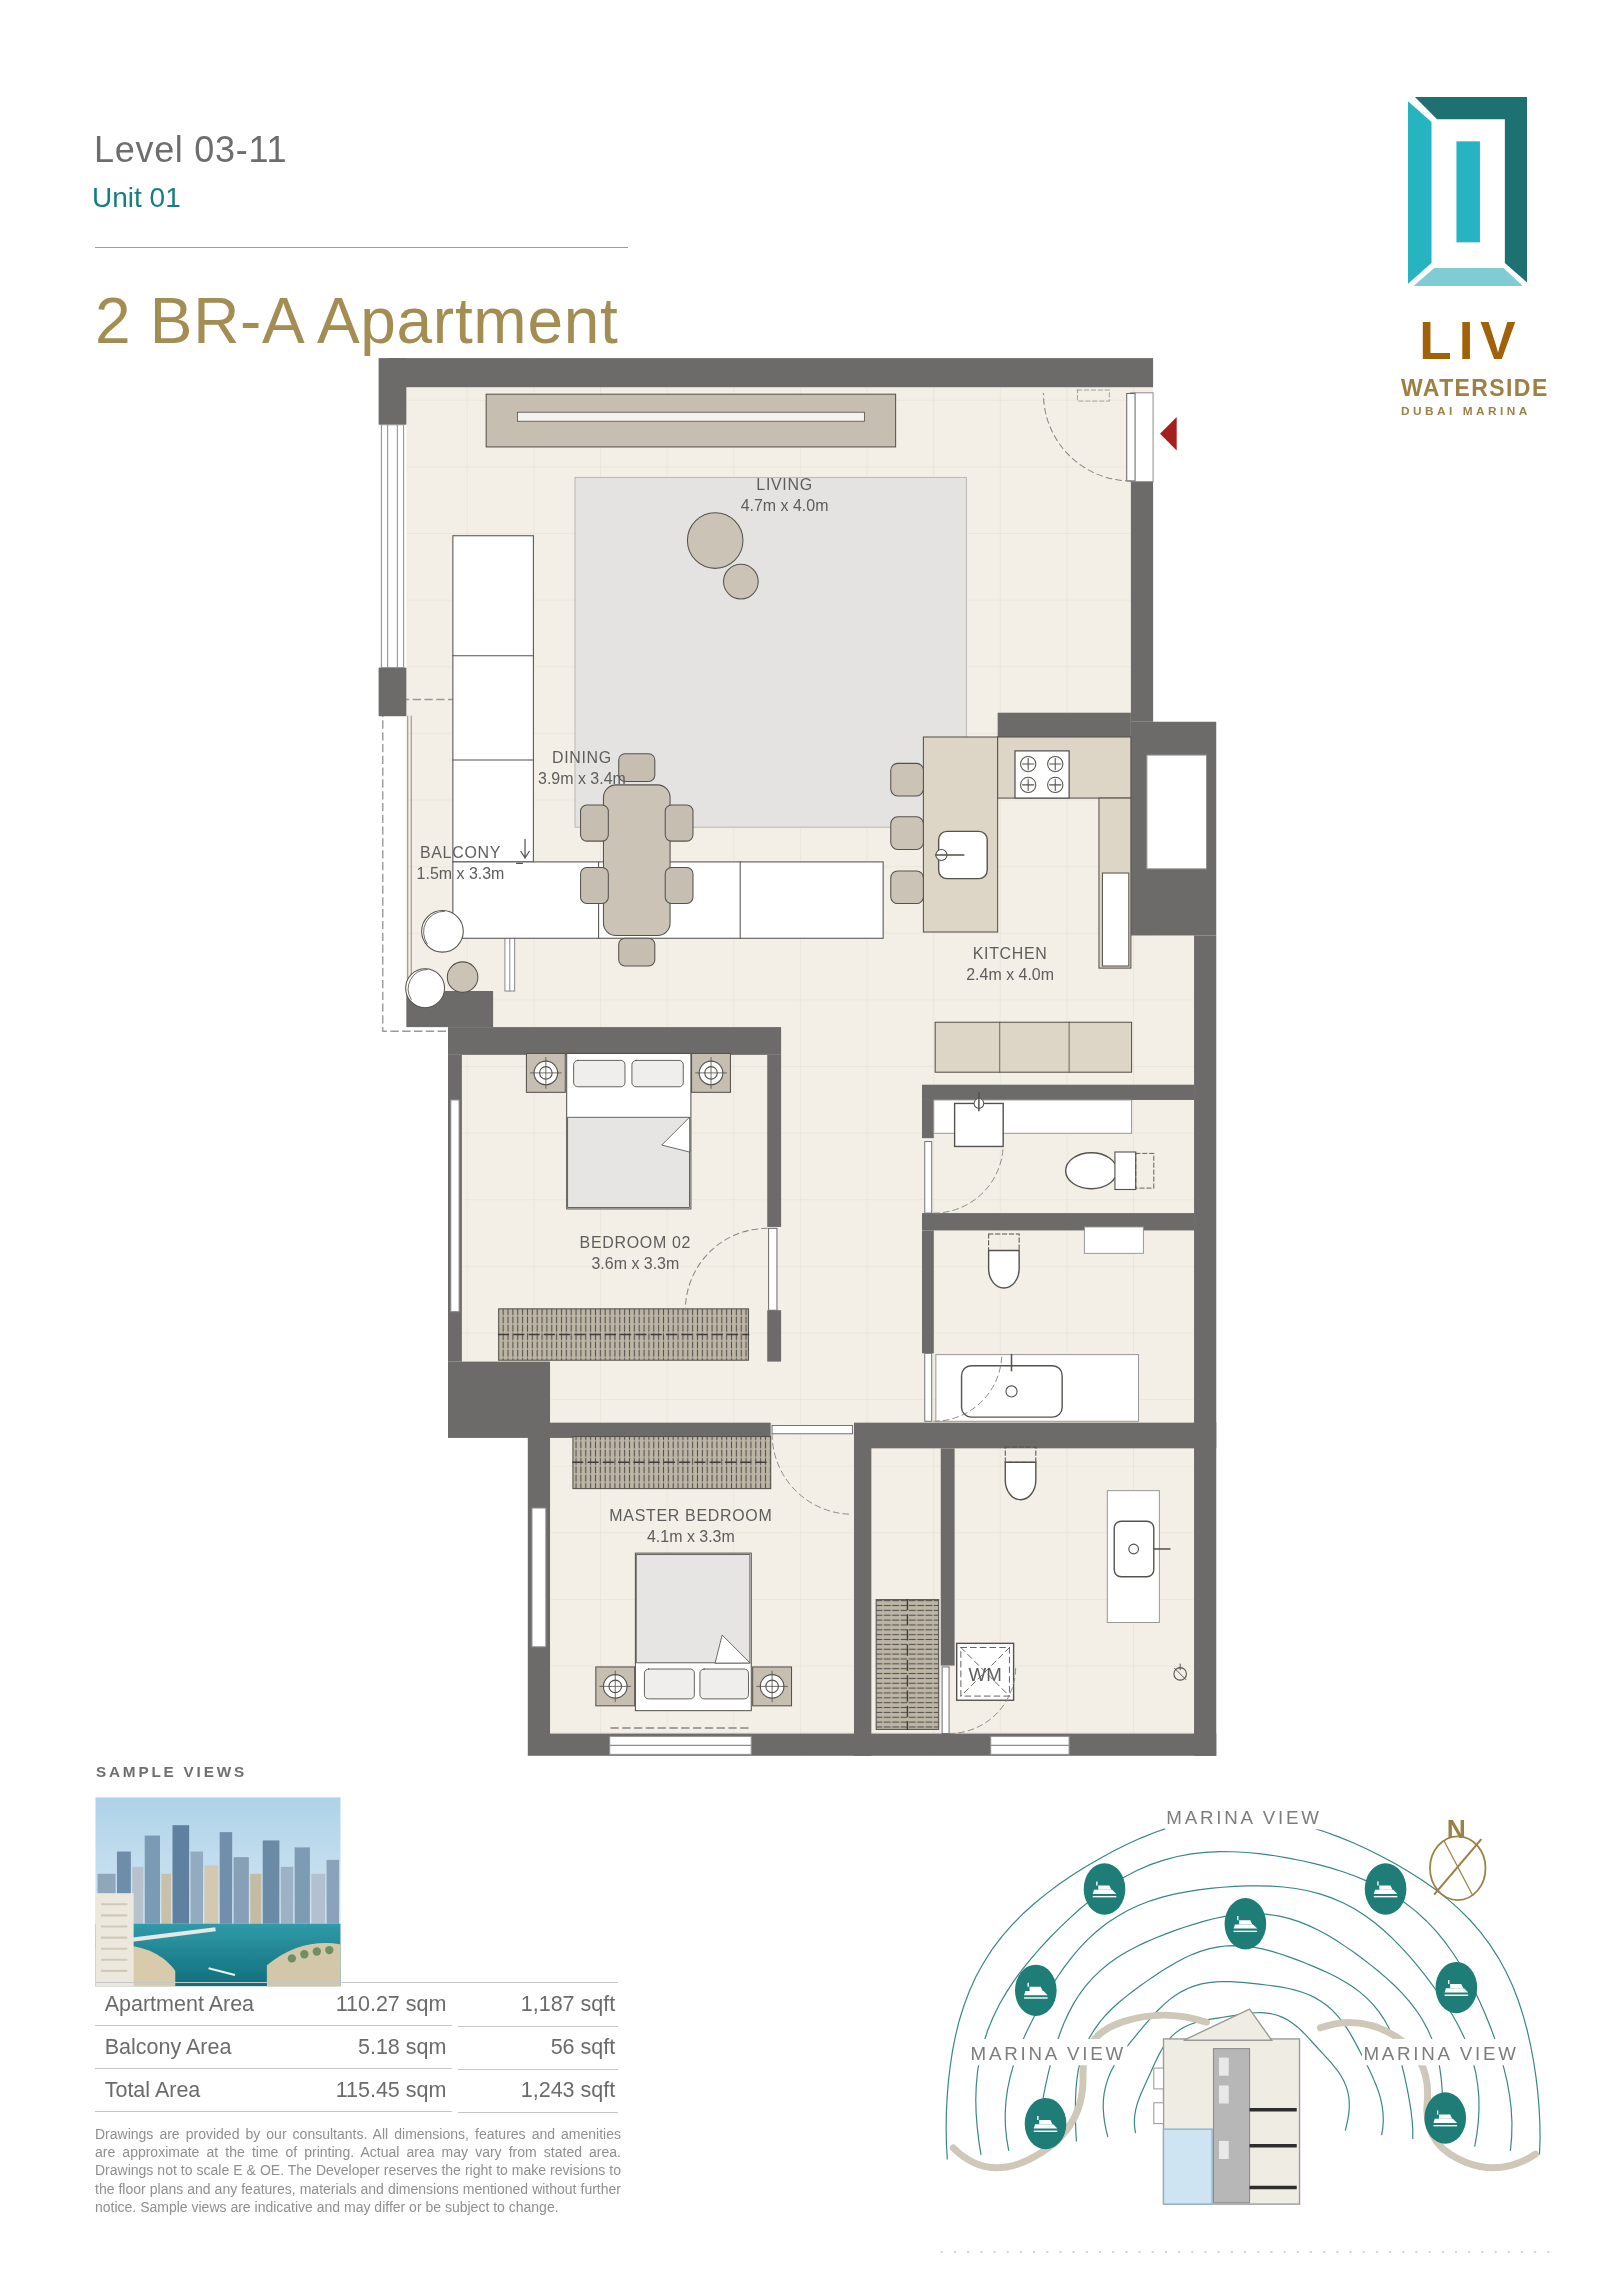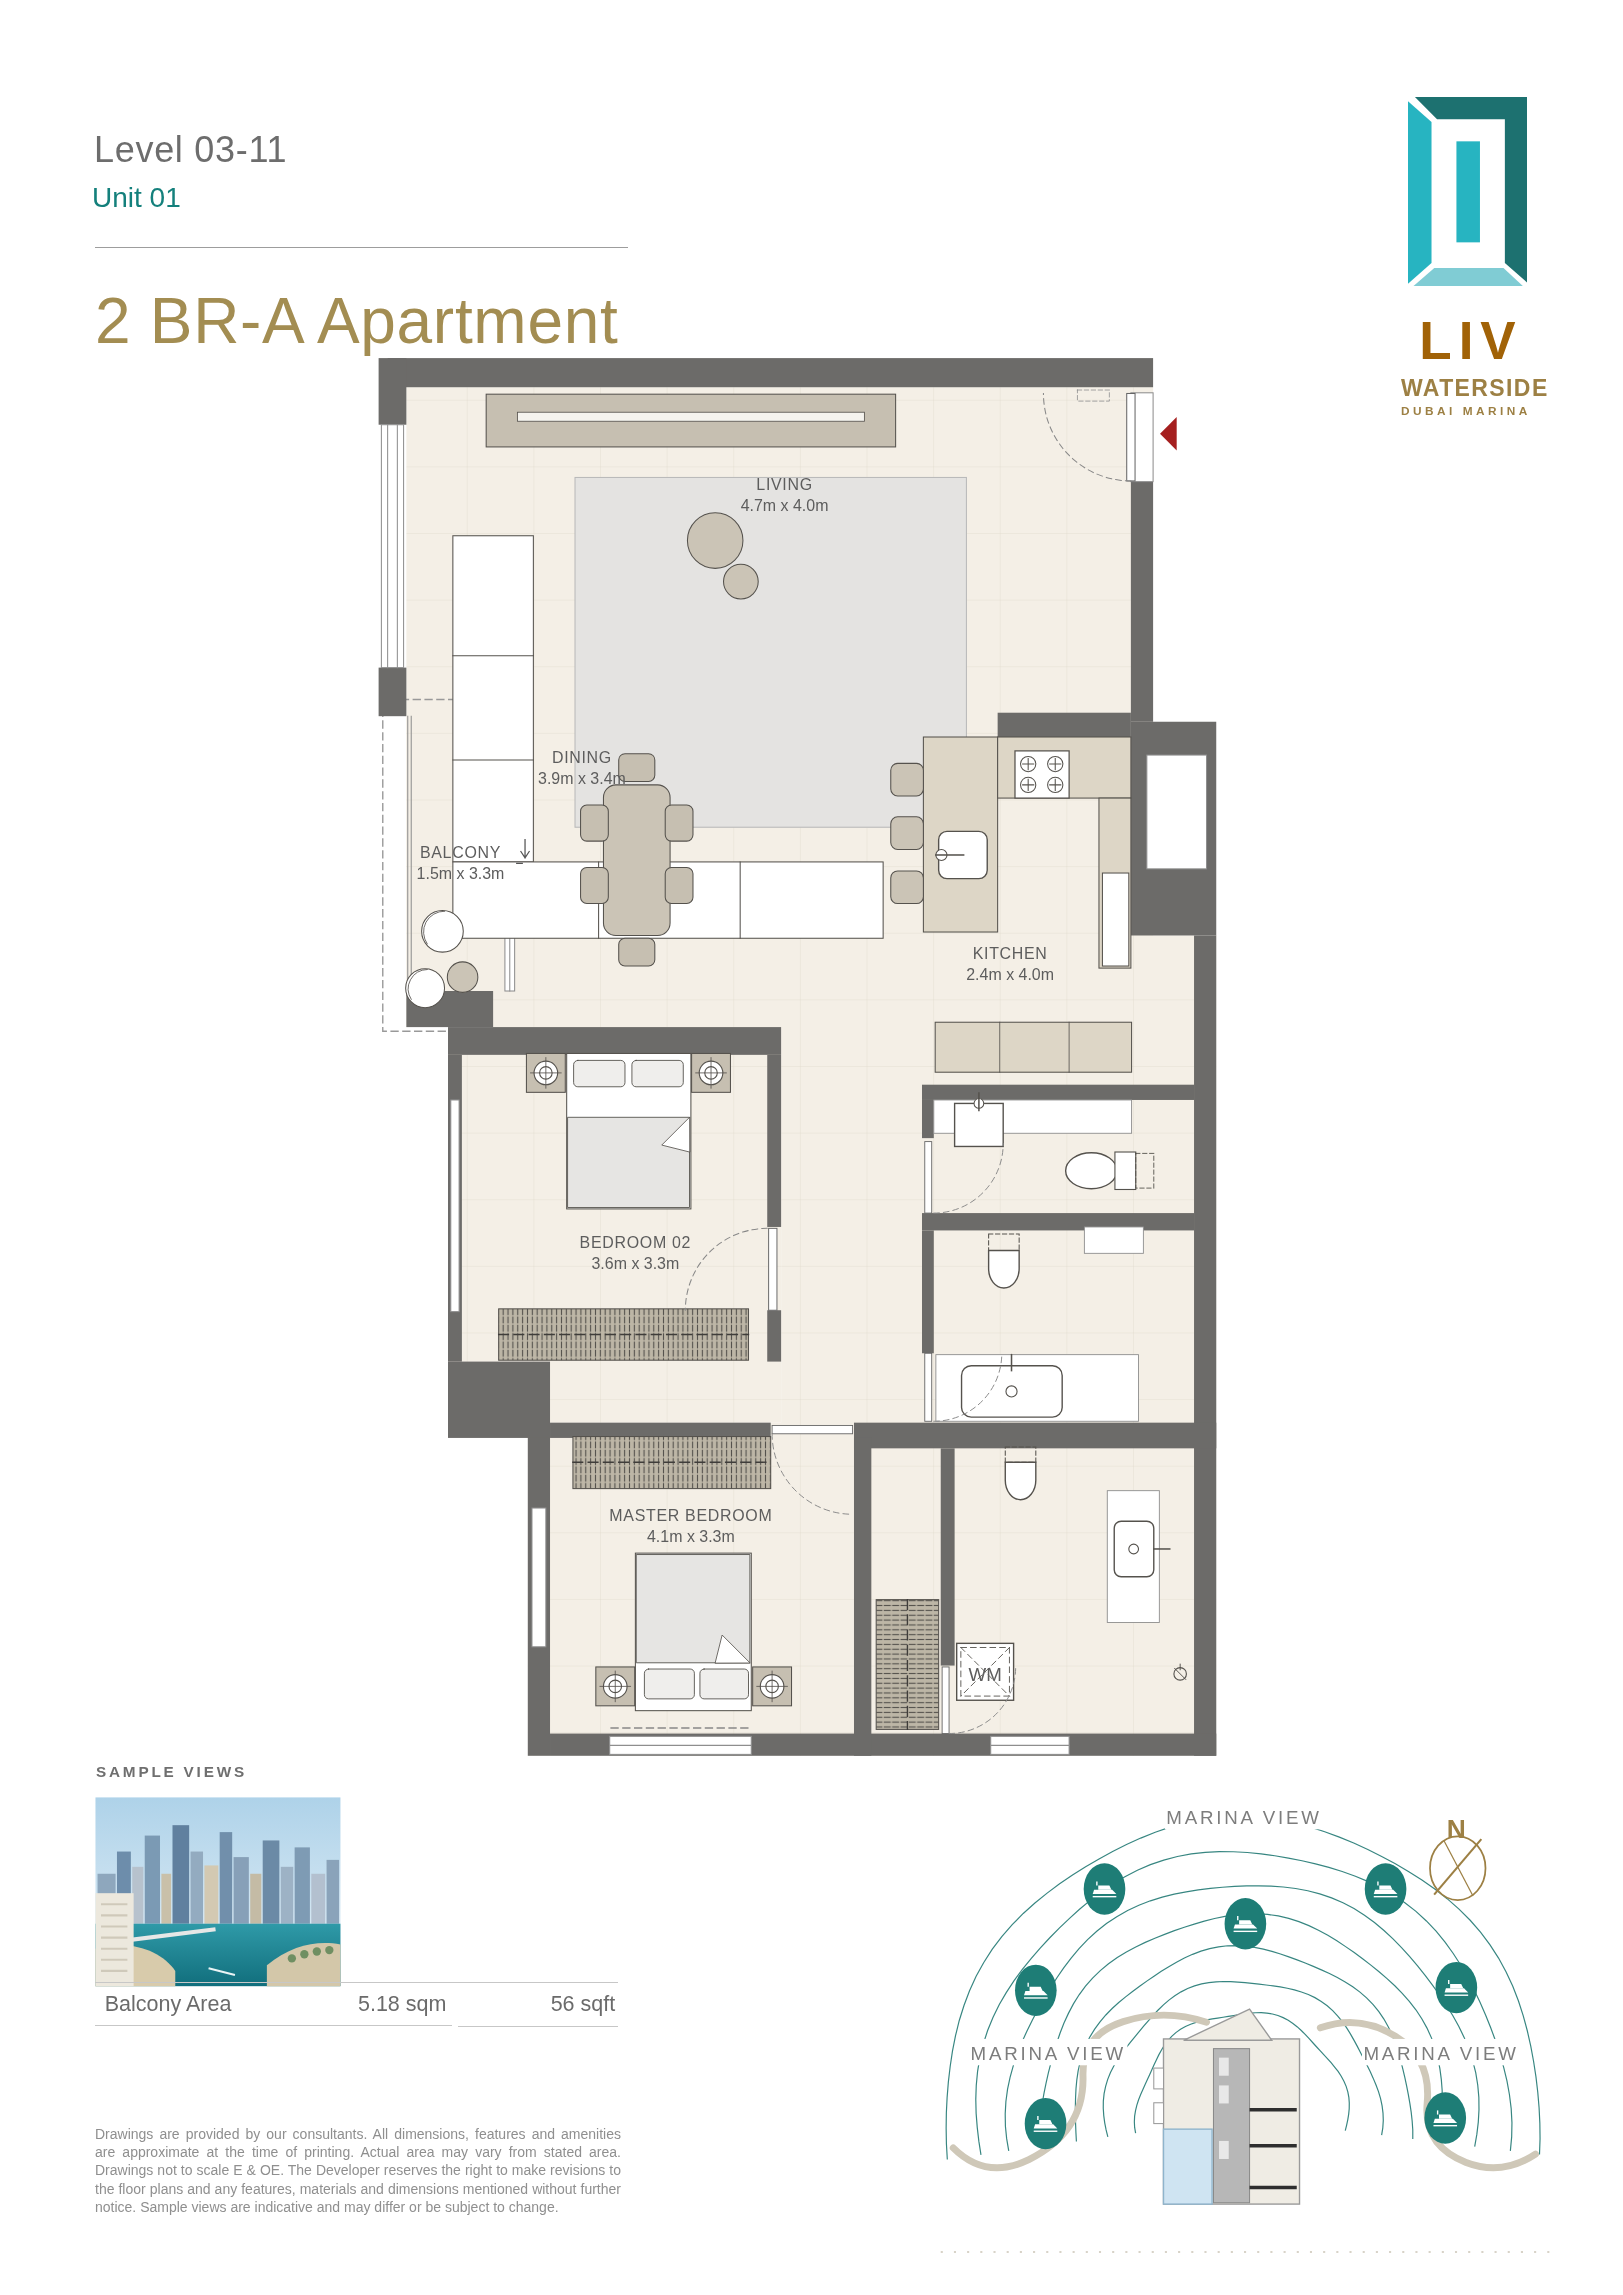--- a/index.html
+++ b/index.html
@@ -419,25 +419,43 @@
       </g>
     </g>
   </svg>
 
   <div class="abs sample-views">SAMPLE VIEWS</div>
 
   <div class="abs area-table">
     <div class="topline"></div>
     <div class="row">
       <div class="cellA">
+        <span>Apartment Area</span>
+        <span>110.27 sqm</span>
+      </div>
+      <div class="cellB">
+          <span>1,187 sqft</span>
+        </div>
+    </div>
+    <div class="row">
+      <div class="cellA">
         <span>Balcony Area</span>
         <span>5.18 sqm</span>
       </div>
       <div class="cellB">
           <span>56 sqft</span>
         </div>
     </div>
+    <div class="row">
+      <div class="cellA">
+        <span>Total Area</span>
+        <span>115.45 sqm</span>
+      </div>
+      <div class="cellB">
+          <span>1,243 sqft</span>
+        </div>
+    </div>
   </div>
 
   <div class="abs disclaimer">Drawings are provided by our consultants. All dimensions, features and amenities are approximate at the time of printing. Actual area may vary from stated area.  Drawings not to scale E &amp; OE.  The Developer reserves the right to make revisions to the floor plans and any features, materials and dimensions mentioned without further notice.  Sample views are indicative and may differ or be subject to change.</div>
 
 </div>
 
 
 </body></html>

